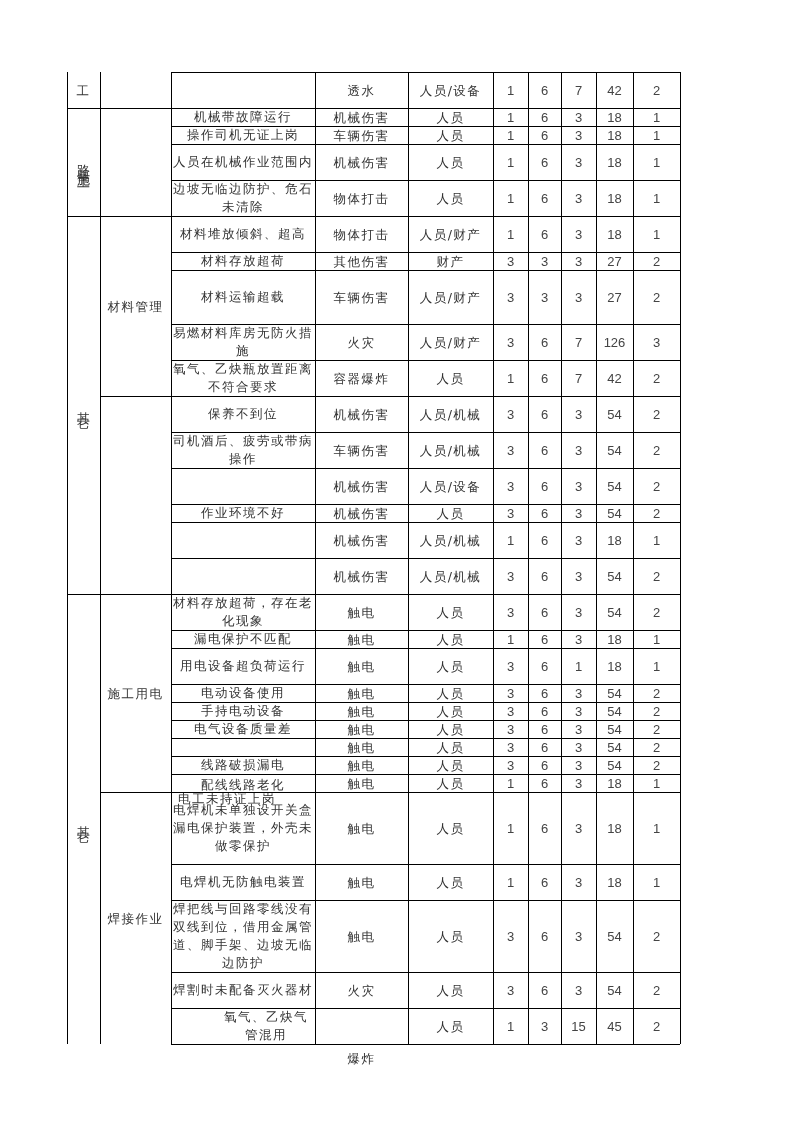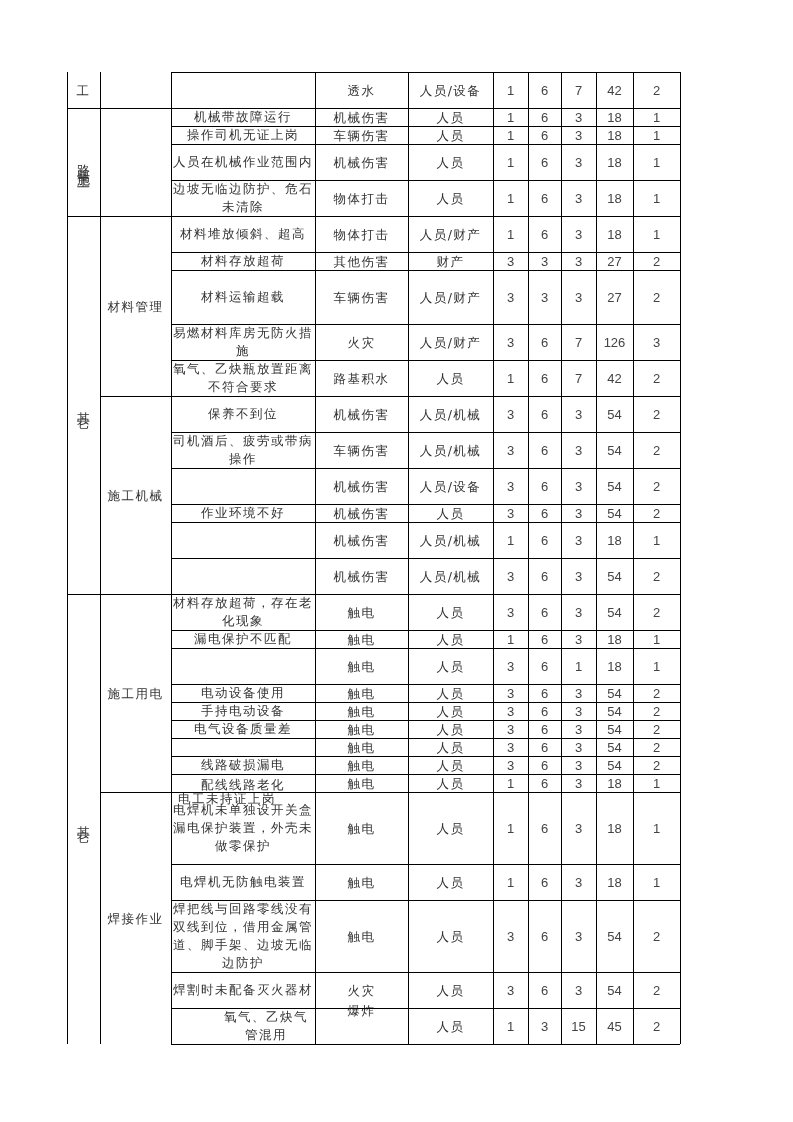--- a/index.html
+++ b/index.html
@@ -22,21 +22,20 @@
     <div class="cell vtext" style="left: 67px; top: 108px; width: 33px; height: 108px;">路基施工</div>
     <div class="hl" style="left: 67px; top: 108px; width: 33px;"></div>
     <div class="cell vtext" style="left: 67px; top: 216px; width: 33px; height: 378px;">其它</div>
     <div class="hl" style="left: 67px; top: 216px; width: 33px;"></div>
     <div class="cell vtext" style="left: 67px; top: 594px; width: 33px; height: 450px;">其它</div>
     <div class="hl" style="left: 67px; top: 594px; width: 33px;"></div>
     <div class="cell" style="left: 100px; top: 72px; width: 71px; height: 36px;"></div>
     <div class="hl" style="left: 100px; top: 108px; width: 71px;"></div>
     <div class="cell" style="left: 100px; top: 216px; width: 71px; height: 180px;">材料管理</div>
     <div class="hl" style="left: 100px; top: 216px; width: 71px;"></div>
-    <div class="cell" style="left: 100px; top: 396px; width: 71px; height: 198px;">施工机械</div>
     <div class="hl" style="left: 100px; top: 396px; width: 71px;"></div>
     <div class="cell" style="left: 100px; top: 594px; width: 71px; height: 198px;">施工用电</div>
     <div class="hl" style="left: 100px; top: 594px; width: 71px;"></div>
     <div class="cell" style="left: 100px; top: 792px; width: 71px; height: 252px;">焊接作业</div>
     <div class="hl" style="left: 100px; top: 792px; width: 71px;"></div>
     <div class="cell" style="left: 315px; top: 72px; width: 93px; height: 36px;">透水</div>
     <div class="cell" style="left: 408px; top: 72px; width: 85px; height: 36px;">人员/设备</div>
     <div class="cell num" style="left: 493px; top: 72px; width: 35px; height: 36px;">1</div>
     <div class="cell num" style="left: 528px; top: 72px; width: 33px; height: 36px;">6</div>
     <div class="cell num" style="left: 561px; top: 72px; width: 35px; height: 36px;">7</div>
@@ -109,21 +108,21 @@
     <div class="cell" style="left: 171px; top: 324px; width: 144px; height: 36px; line-height: 18px;">易燃材料库房无防火措施</div>
     <div class="cell" style="left: 315px; top: 324px; width: 93px; height: 36px;">火灾</div>
     <div class="cell" style="left: 408px; top: 324px; width: 85px; height: 36px;">人员/财产</div>
     <div class="cell num" style="left: 493px; top: 324px; width: 35px; height: 36px;">3</div>
     <div class="cell num" style="left: 528px; top: 324px; width: 33px; height: 36px;">6</div>
     <div class="cell num" style="left: 561px; top: 324px; width: 35px; height: 36px;">7</div>
     <div class="cell num" style="left: 596px; top: 324px; width: 37px; height: 36px;">126</div>
     <div class="cell num" style="left: 633px; top: 324px; width: 47px; height: 36px;">3</div>
     <div class="hl" style="left: 171px; top: 324px; width: 509px;"></div>
     <div class="cell" style="left: 171px; top: 360px; width: 144px; height: 36px; line-height: 18px;">氧气、乙炔瓶放置距离不符合要求</div>
-    <div class="cell" style="left: 315px; top: 360px; width: 93px; height: 36px;">路基积水</div>
+    <div class="cell" style="left: 315px; top: 360px; width: 93px; height: 36px;">容器爆炸</div>
     <div class="cell" style="left: 408px; top: 360px; width: 85px; height: 36px;">人员</div>
     <div class="cell num" style="left: 493px; top: 360px; width: 35px; height: 36px;">1</div>
     <div class="cell num" style="left: 528px; top: 360px; width: 33px; height: 36px;">6</div>
     <div class="cell num" style="left: 561px; top: 360px; width: 35px; height: 36px;">7</div>
     <div class="cell num" style="left: 596px; top: 360px; width: 37px; height: 36px;">42</div>
     <div class="cell num" style="left: 633px; top: 360px; width: 47px; height: 36px;">2</div>
     <div class="hl" style="left: 171px; top: 360px; width: 509px;"></div>
     <div class="cell" style="left: 171px; top: 396px; width: 144px; height: 36px; line-height: 18px;">保养不到位</div>
     <div class="cell" style="left: 315px; top: 396px; width: 93px; height: 36px;">机械伤害</div>
     <div class="cell" style="left: 408px; top: 396px; width: 85px; height: 36px;">人员/机械</div>
@@ -186,20 +185,21 @@
     <div class="hl" style="left: 171px; top: 594px; width: 509px;"></div>
     <div class="cell" style="left: 171px; top: 630px; width: 144px; height: 18px; line-height: 18px;">漏电保护不匹配</div>
     <div class="cell" style="left: 315px; top: 630px; width: 93px; height: 18px;">触电</div>
     <div class="cell" style="left: 408px; top: 630px; width: 85px; height: 18px;">人员</div>
     <div class="cell num" style="left: 493px; top: 630px; width: 35px; height: 18px;">1</div>
     <div class="cell num" style="left: 528px; top: 630px; width: 33px; height: 18px;">6</div>
     <div class="cell num" style="left: 561px; top: 630px; width: 35px; height: 18px;">3</div>
     <div class="cell num" style="left: 596px; top: 630px; width: 37px; height: 18px;">18</div>
     <div class="cell num" style="left: 633px; top: 630px; width: 47px; height: 18px;">1</div>
     <div class="hl" style="left: 171px; top: 630px; width: 509px;"></div>
+    <div class="cell" style="left: 171px; top: 648px; width: 144px; height: 36px; line-height: 18px;">用电设备超负荷运行</div>
     <div class="cell" style="left: 315px; top: 648px; width: 93px; height: 36px;">触电</div>
     <div class="cell" style="left: 408px; top: 648px; width: 85px; height: 36px;">人员</div>
     <div class="cell num" style="left: 493px; top: 648px; width: 35px; height: 36px;">3</div>
     <div class="cell num" style="left: 528px; top: 648px; width: 33px; height: 36px;">6</div>
     <div class="cell num" style="left: 561px; top: 648px; width: 35px; height: 36px;">1</div>
     <div class="cell num" style="left: 596px; top: 648px; width: 37px; height: 36px;">18</div>
     <div class="cell num" style="left: 633px; top: 648px; width: 47px; height: 36px;">1</div>
     <div class="hl" style="left: 171px; top: 648px; width: 509px;"></div>
     <div class="cell" style="left: 171px; top: 684px; width: 144px; height: 18px; line-height: 18px; text-align: center;">电动设备使用</div>
     <div class="cell" style="left: 315px; top: 684px; width: 93px; height: 18px;">触电</div>
@@ -285,21 +285,21 @@
     <div class="cell" style="left: 171px; top: 972px; width: 144px; height: 36px; line-height: 18px;">焊割时未配备灭火器材</div>
     <div class="cell" style="left: 315px; top: 972px; width: 93px; height: 36px;">火灾</div>
     <div class="cell" style="left: 408px; top: 972px; width: 85px; height: 36px;">人员</div>
     <div class="cell num" style="left: 493px; top: 972px; width: 35px; height: 36px;">3</div>
     <div class="cell num" style="left: 528px; top: 972px; width: 33px; height: 36px;">6</div>
     <div class="cell num" style="left: 561px; top: 972px; width: 35px; height: 36px;">3</div>
     <div class="cell num" style="left: 596px; top: 972px; width: 37px; height: 36px;">54</div>
     <div class="cell num" style="left: 633px; top: 972px; width: 47px; height: 36px;">2</div>
     <div class="hl" style="left: 171px; top: 972px; width: 509px;"></div>
     <div class="cell" style="left: 171px; top: 1008px; width: 144px; height: 36px; line-height: 18px; padding-left: 48px;">氧气、乙炔气管混用</div>
-    <div class="cell" style="left: 315px; top: 992px; width: 93px; height: 36px;">爆炸</div>
+    <div class="cell" style="left: 315px; top: 1040px; width: 93px; height: 36px;">爆炸</div>
     <div class="cell" style="left: 408px; top: 1008px; width: 85px; height: 36px;">人员</div>
     <div class="cell num" style="left: 493px; top: 1008px; width: 35px; height: 36px;">1</div>
     <div class="cell num" style="left: 528px; top: 1008px; width: 33px; height: 36px;">3</div>
     <div class="cell num" style="left: 561px; top: 1008px; width: 35px; height: 36px;">15</div>
     <div class="cell num" style="left: 596px; top: 1008px; width: 37px; height: 36px;">45</div>
     <div class="cell num" style="left: 633px; top: 1008px; width: 47px; height: 36px;">2</div>
     <div class="hl" style="left: 171px; top: 1008px; width: 509px;"></div>
     <div class="hl" style="left: 171px; top: 1044px; width: 509px;"></div>
     <div class="vl" style="left: 67px; top: 72px; height: 972px;"></div>
     <div class="vl" style="left: 100px; top: 72px; height: 972px;"></div>

